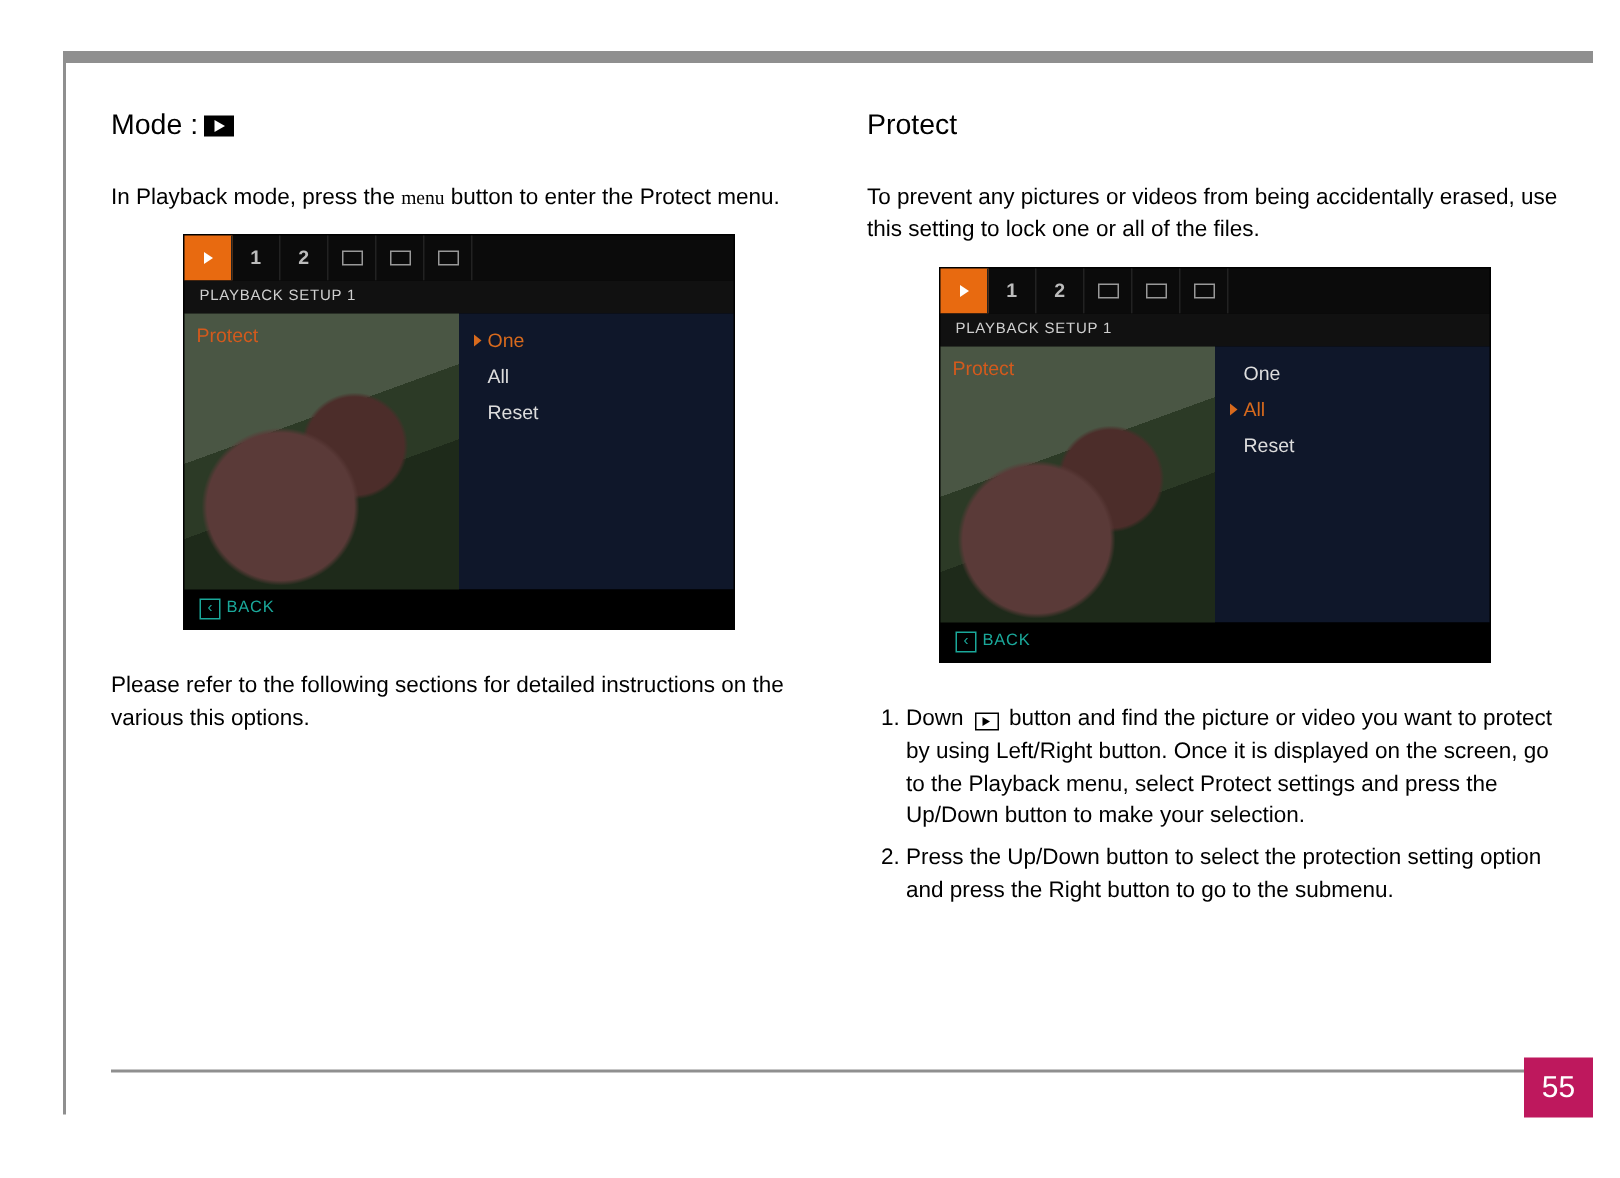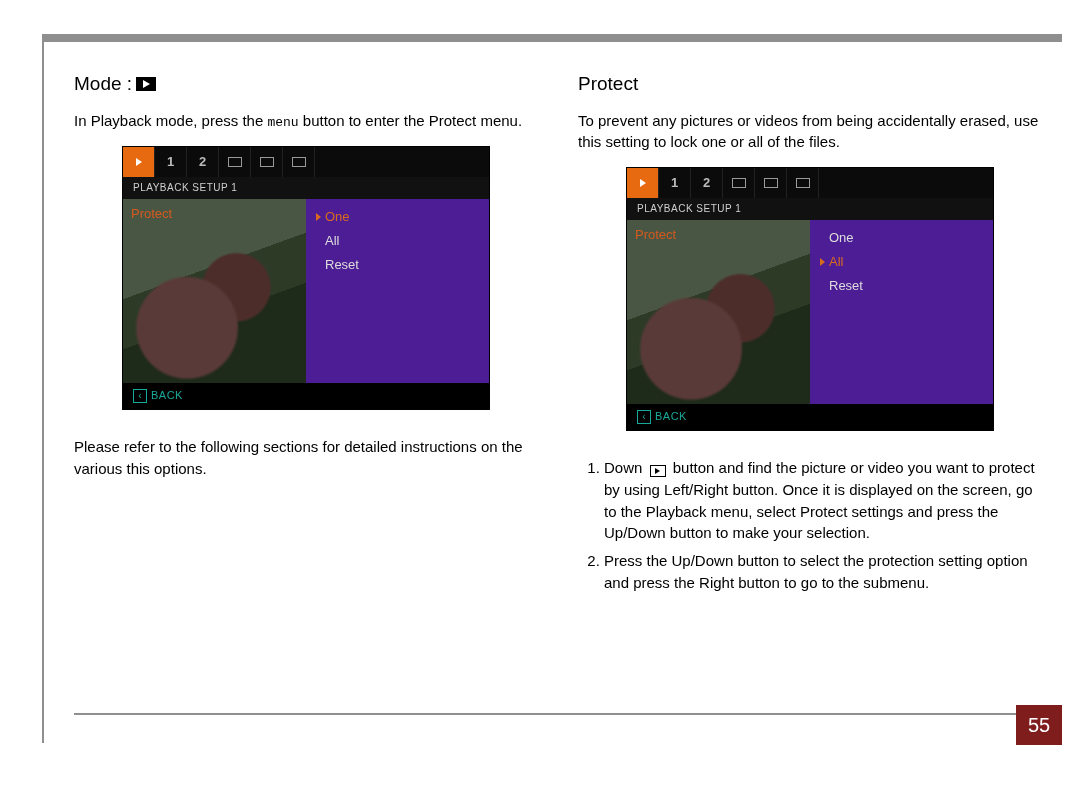--- a/index.html
+++ b/index.html
@@ -33,21 +33,21 @@
   .title-bar::after {
     content: "";
     position: absolute;
     right: 3px; top: 3px; bottom: 3px;
     width: 18px;
     border-radius: 12px;
     background: #2f2f2f;
   }
   .cols { display: flex; gap: 40px; }
   .col { flex: 1; font-size: 15px; line-height: 1.45; }
-  .hrow { display: flex; align-items: center; gap: 4px; font-size: 19px; margin-bottom: 12px; }
+  .hrow { display: flex; align-items: center; gap: 4px; font-size: 19px; margin-bottom: 23px; }
   .play-icon {
     display: inline-flex;
     width: 20px; height: 14px;
     background: #000;
     align-items: center; justify-content: center;
   }
   .play-icon::before {
     content: "";
     border-left: 7px solid #fff;
     border-top: 4px solid transparent;
@@ -61,21 +61,21 @@
     vertical-align: -1px;
     margin: 0 3px;
   }
   .play-sm::before {
     content: "";
     border-left: 5px solid #000;
     border-top: 3px solid transparent;
     border-bottom: 3px solid transparent;
   }
   .para { margin-bottom: 10px; }
-  .menuword { font-family: Liberation Mono, monospace; font-size: 13px; }
+  .menuword { font-family: Liberation Serif, serif; font-size: 13px; }
   .screenshot {
     width: 368px; height: 264px;
     margin: 14px auto 26px auto;
     background: #000;
     border: 1px solid #000;
     display: flex; flex-direction: column;
     font-size: 13px;
   }
   .ss-tabs { height: 30px; background: #0b0b0b; display: flex; align-items: stretch; }
   .ss-tab {
@@ -105,21 +105,21 @@
       radial-gradient(circle at 35% 70%, #5a3a38 0 28%, transparent 30%),
       radial-gradient(circle at 62% 48%, #4c2d2a 0 22%, transparent 24%),
       linear-gradient(160deg, #4a5644 0 40%, #2c3a26 40% 60%, #1e2a1a 60% 100%);
     position: relative;
     padding: 6px 8px;
     color: #d35a1d;
     font-size: 13px;
   }
   .ss-right {
     width: 50%;
-    background: #4c1d95;
+    background: #0f172a;
     padding: 6px 10px;
     color: #ddd;
   }
   .opt { display: flex; align-items:center; height: 24px; gap: 4px; font-size: 13px;}
   .opt.sel { color: #d86a1d; }
   .opt .arw {
     width: 0; height: 0;
     border-left: 5px solid #d86a1d;
     border-top: 4px solid transparent;
     border-bottom: 4px solid transparent;
@@ -134,21 +134,21 @@
     width: 14px; height: 14px; border: 1px solid #1aa89a; color:#1aa89a;
     display:flex; align-items:center; justify-content:center; font-size:10px;
   }
   .ss-foot .lbl { color: #1aa89a; font-size: 11px; letter-spacing: 0.5px;}
   ol { list-style: decimal; padding-left: 26px; }
   ol li { margin-bottom: 6px; }
   .page-num {
     position: absolute;
     right: 0; bottom: -2px;
     width: 46px; height: 40px;
-    background: #7f1d1d;
+    background: #be185d;
     color: #fff;
     font-size: 20px;
     display: flex; align-items: center; justify-content: center;
   }
   .rule {
     position: absolute;
     left: 30px; right: 20px; bottom: 28px;
     border-top: 2px solid #8f8f8f;
   }
 </style>

